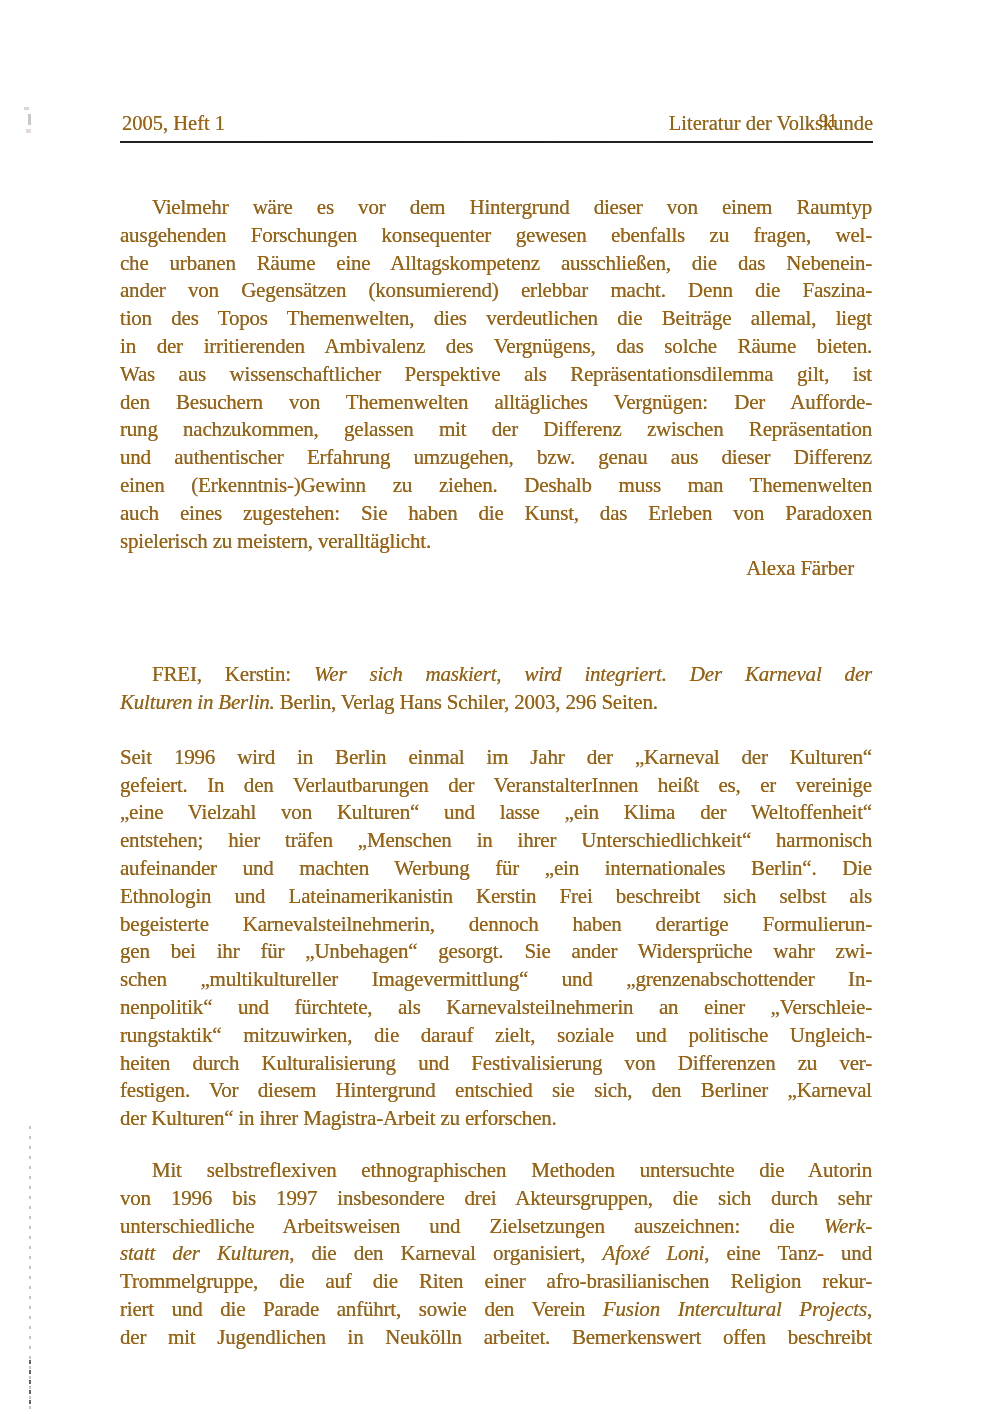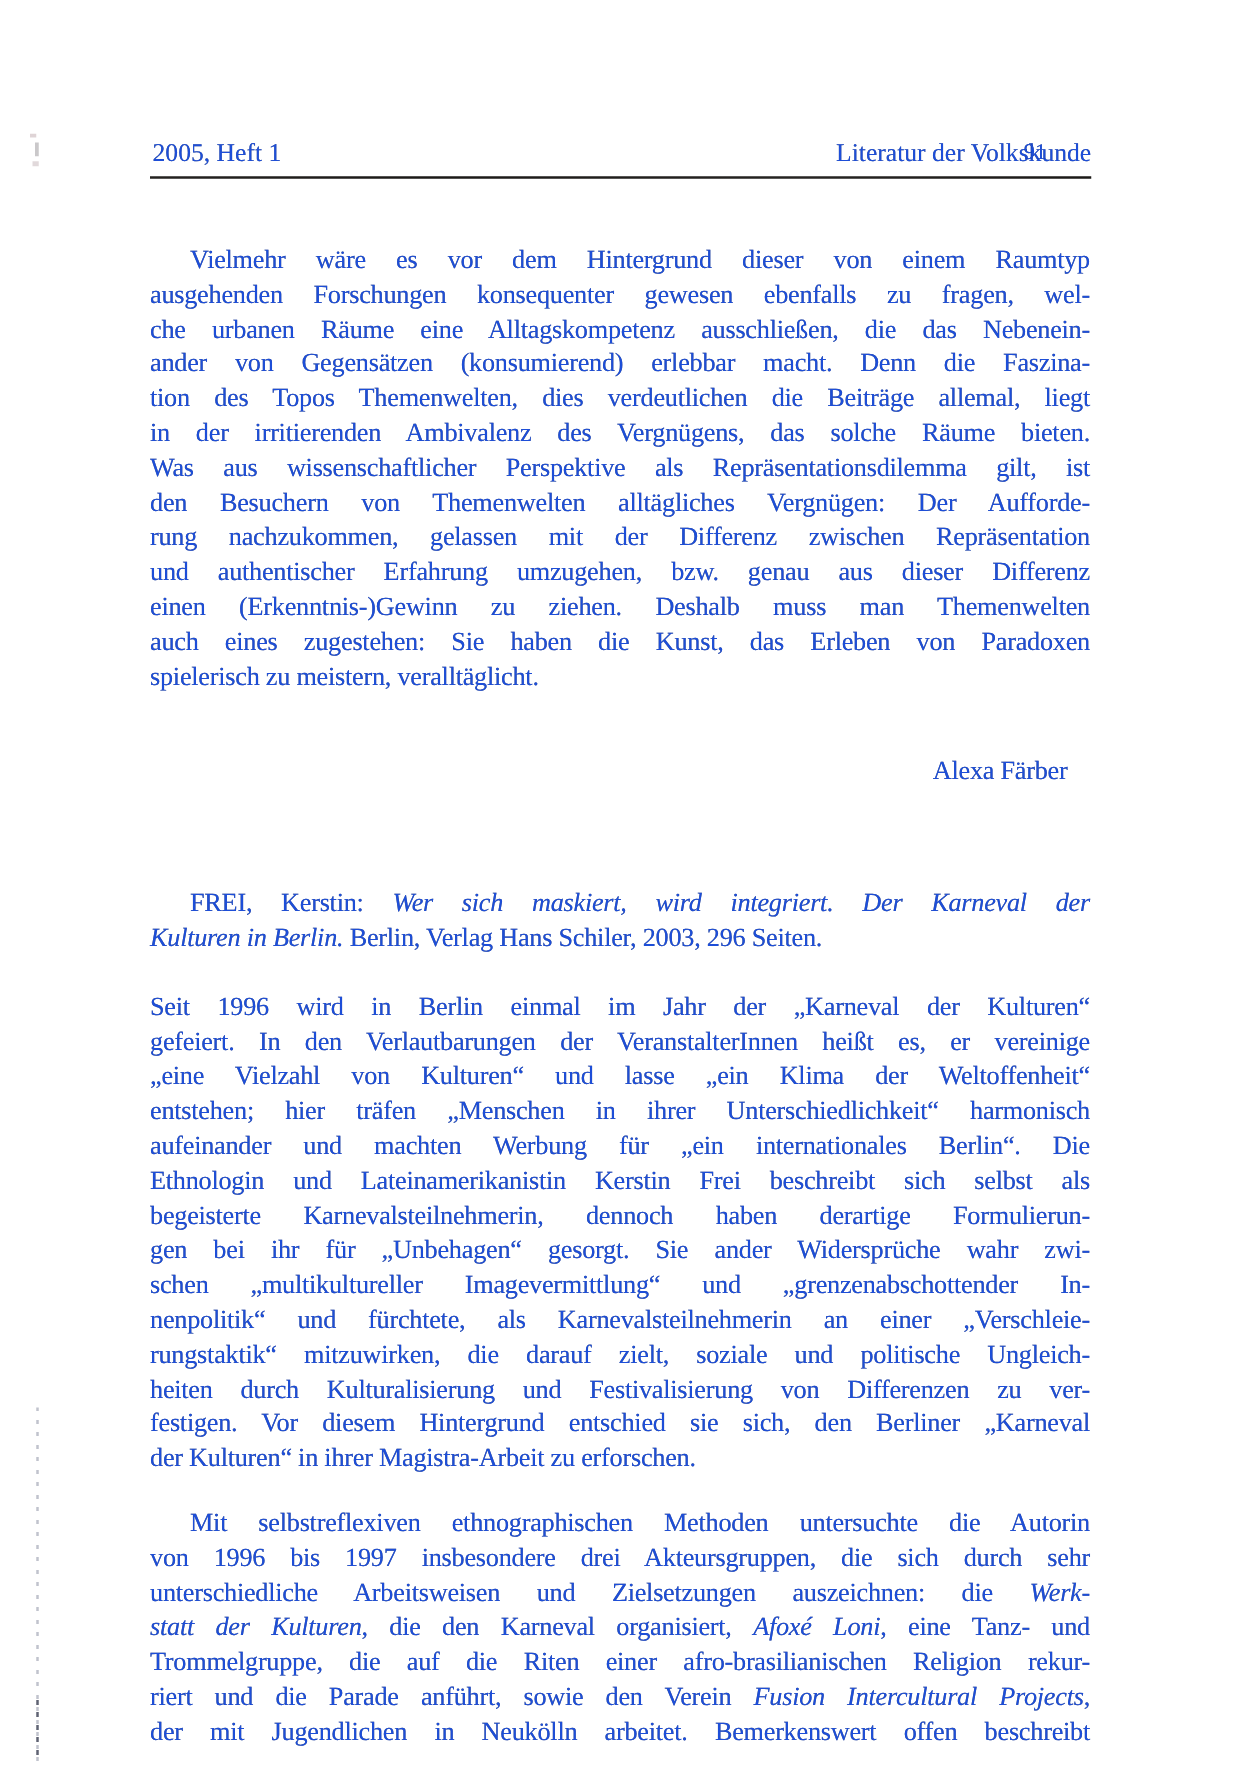--- a/index.html
+++ b/index.html
@@ -3,21 +3,21 @@
 <meta charset="utf-8">
 <style>
   html, body { margin: 0; padding: 0; background: #ffffff; }
   .page {
     position: relative;
     width: 1000px;
     height: 1414px;
     background: #ffffff;
     overflow: hidden;
     font-family: "Liberation Serif", "DejaVu Serif", serif;
-    color: #1d4ed8;
+    color: #a16207;
   }
   
   .header {
     position: absolute;
     left: 120px;
     top: 110px;
     width: 753px;
     height: 28px;
     font-size: 20.5px;
     line-height: 26px;
@@ -44,21 +44,21 @@
     line-height: 27.8px;
     letter-spacing: -0.2px;
     text-align: justify;
     text-shadow: 0 0 0.5px rgba(20,18,16,0.6);
   }
   .block { margin: 0; }
   [data-name="review-2-heading-block"] { margin-top: 78px; }
   [data-name="review-2-paragraph-1"]   { margin-top: 27px; }
   .line { text-align: justify; text-align-last: justify; }
   .line.last   { text-align-last: left; }
-  .line.right  { text-align: center; text-align-last: right; padding-right: 18px; margin-top: 48px; }
+  .line.right  { text-align: center; text-align-last: right; padding-right: 18px; }
   .line.indent { text-indent: 32px; margin-top: 24px; }
   .it { font-style: italic; }
   
   .artifact { position: absolute; pointer-events: none; }
 </style>
 </head>
 <body>
 
 <div class="page" data-name="scanned-document-page">
 

